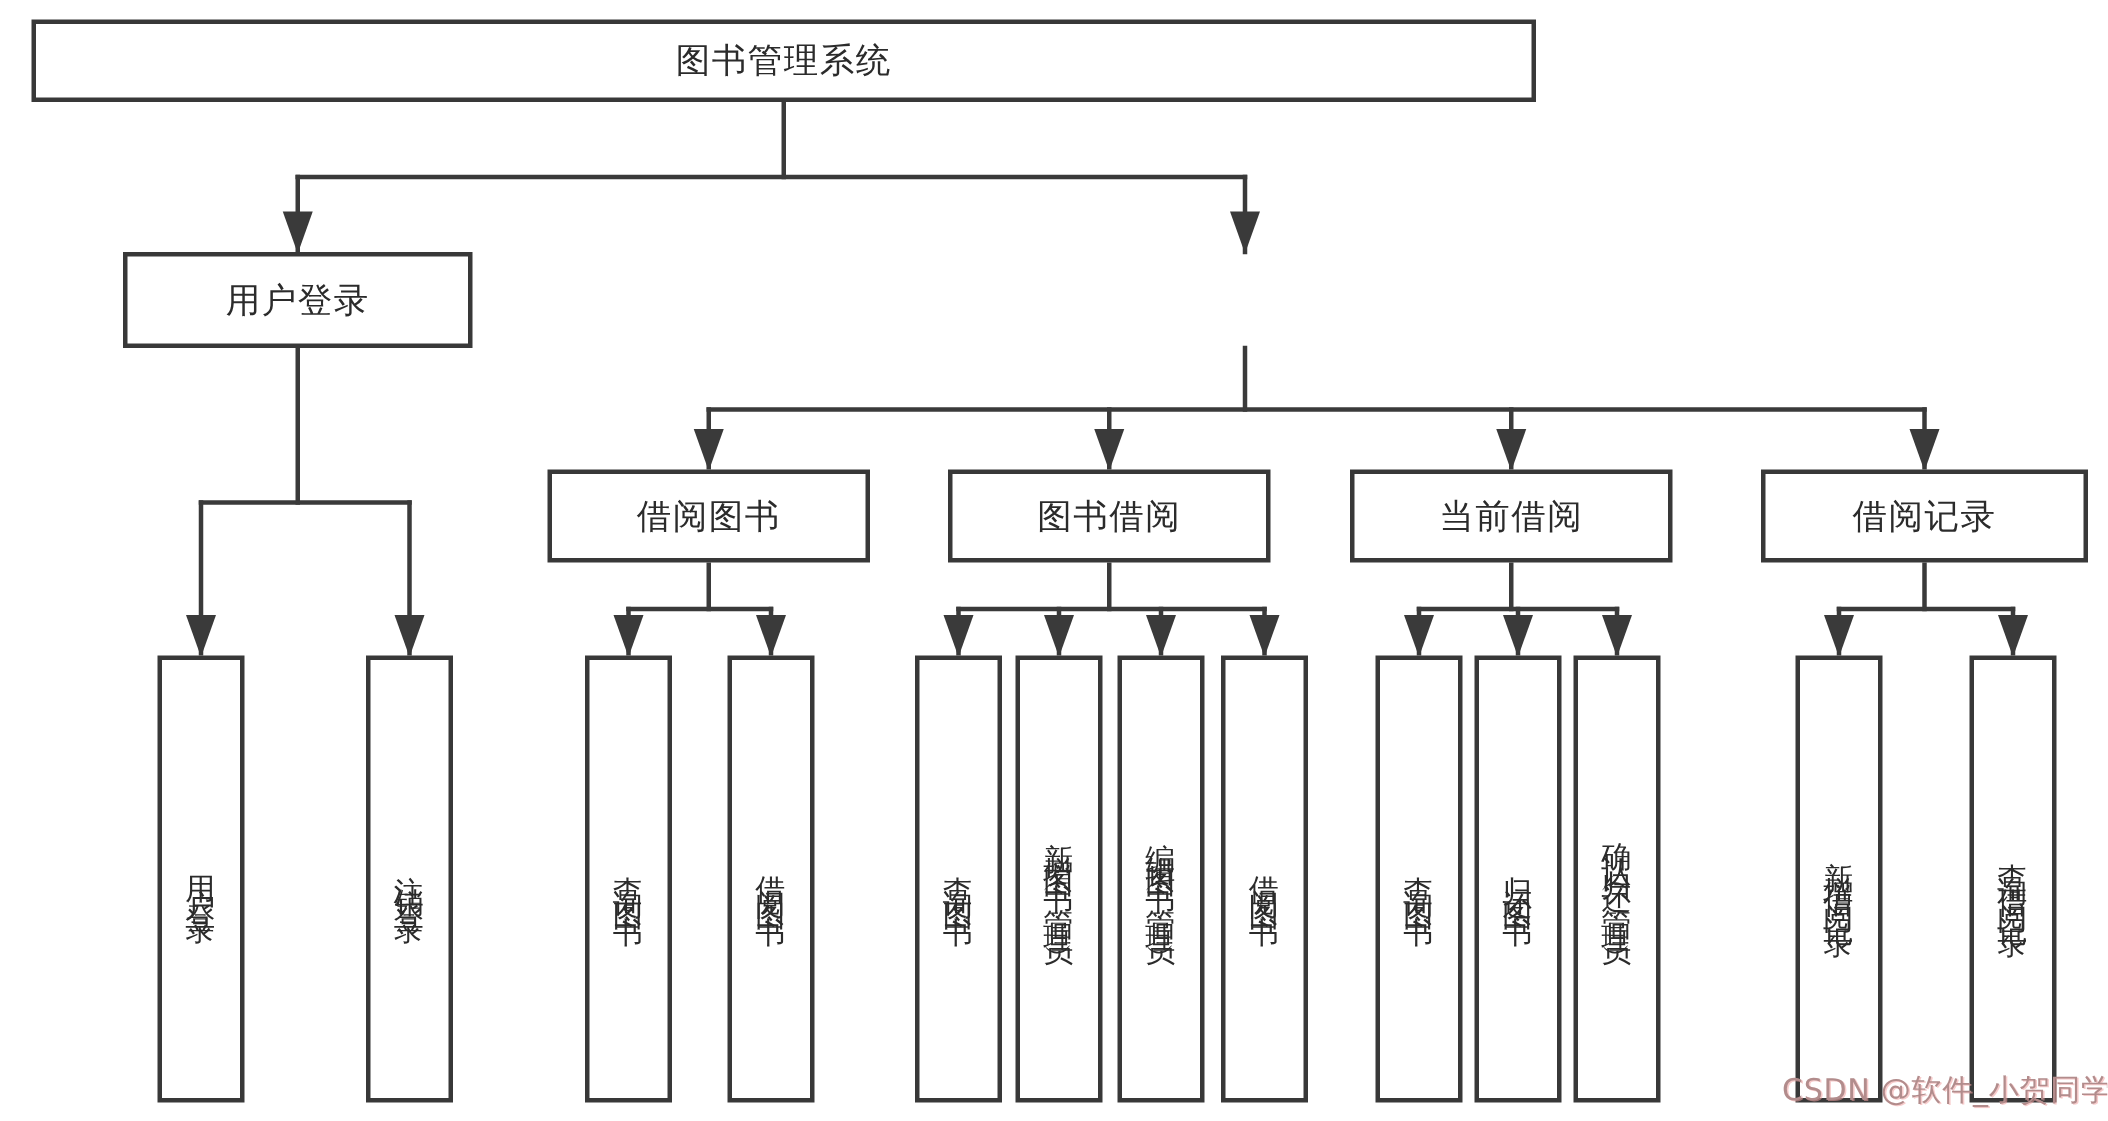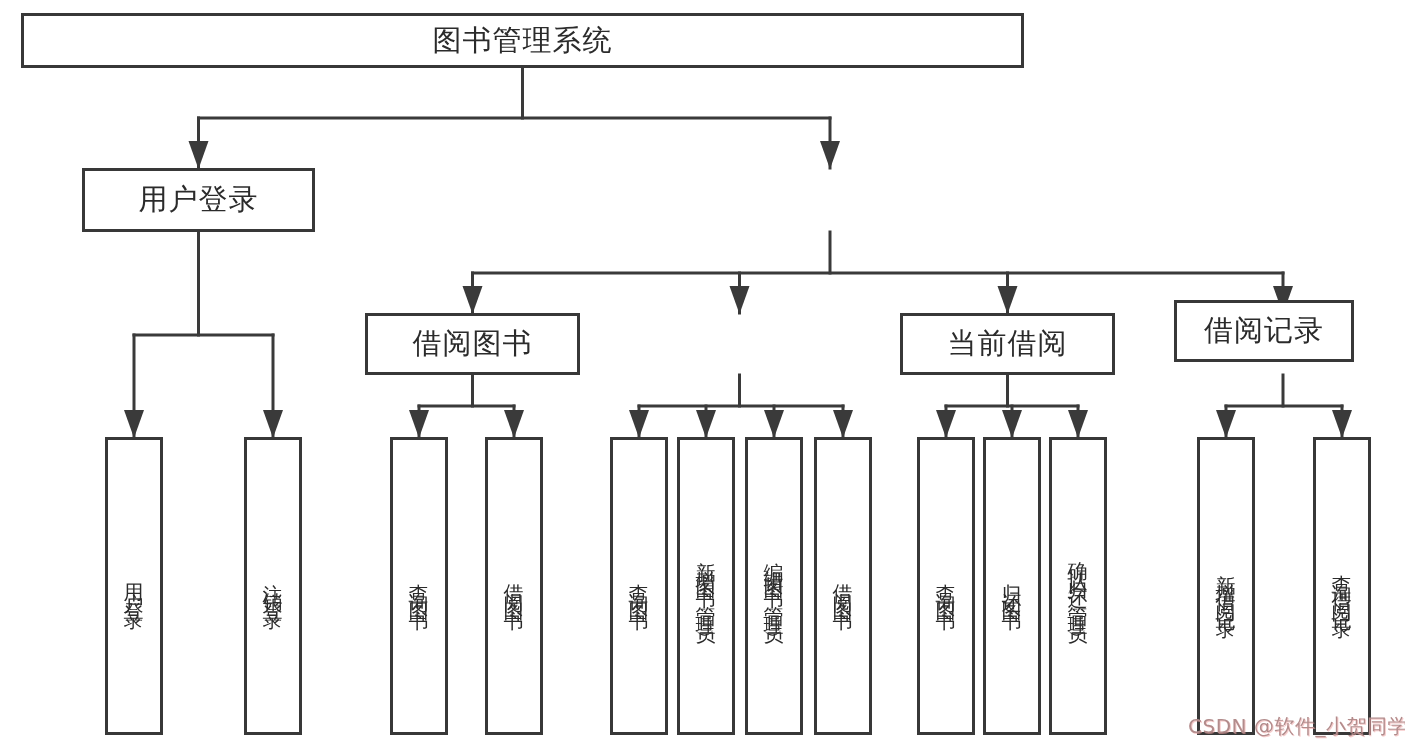--- a/index.html
+++ b/index.html
@@ -22,21 +22,21 @@
     background: #ffffff;
     border: 3px solid #383838;
     color: #2b2b2b;
     display: flex;
     align-items: center;
     justify-content: center;
     text-align: center;
     z-index: 2;
   }
   .node.h {
-    font-size: 29px;
+    font-size: 23px;
     letter-spacing: 1px;
     white-space: nowrap;
   }
   .node.v {
     writing-mode: vertical-rl;
     text-orientation: mixed;
     font-size: 20px;
     letter-spacing: 9px;
     line-height: 1;
   }
@@ -111,24 +111,25 @@
       <polygon points="1342,438 1332,410 1352,410" fill="#3a3a3a"></polygon>
     </svg>
 
   <div class="node h" id="n-root" style="left: 21px; top: 13px; width: 1003px; height: 55px; border-color: rgb(56, 56, 56); color: rgb(43, 43, 43);">图书管理系统</div>
 
   <div class="node h" id="n-login" style="left: 82px; top: 168px; width: 233px; height: 64px; border-color: rgb(56, 56, 56); color: rgb(43, 43, 43);">用户登录</div>
 
 
   <div class="node h" id="n-recommend" style="left: 365px; top: 313px; width: 215px; height: 62px; border-color: rgb(56, 56, 56); color: rgb(43, 43, 43);">借阅图书</div>
 
+  <div class="node h" id="n-borrow" style="left: 632px; top: 313px; width: 215px; height: 62px; border-color: rgb(56, 56, 56); color: rgb(43, 43, 43);">图书借阅</div>
 
   <div class="node h" id="n-current" style="left: 900px; top: 313px; width: 215px; height: 62px; border-color: rgb(56, 56, 56); color: rgb(43, 43, 43);">当前借阅</div>
 
-  <div class="node h" id="n-records" style="left: 1174px; top: 300px; width: 180px; height: 62px; border-color: rgb(56, 56, 56); color: rgb(43, 43, 43);">借阅记录</div>
+  <div class="node h" id="n-records" style="left: 1174px; top: 313px; width: 218px; height: 62px; border-color: rgb(56, 56, 56); color: rgb(43, 43, 43);">借阅记录</div>
 
   <div class="node v" style="left: 105px; top: 437px; width: 58px; height: 298px; border-color: rgb(56, 56, 56); color: rgb(43, 43, 43);">用户登录</div>
 
   <div class="node v" style="left: 244px; top: 437px; width: 58px; height: 298px; border-color: rgb(56, 56, 56); color: rgb(43, 43, 43);">注销登录</div>
 
   <div class="node v" style="left: 390px; top: 437px; width: 58px; height: 298px; border-color: rgb(56, 56, 56); color: rgb(43, 43, 43);">查询图书</div>
 
   <div class="node v" style="left: 485px; top: 437px; width: 58px; height: 298px; border-color: rgb(56, 56, 56); color: rgb(43, 43, 43);">借阅图书</div>
 
   <div class="node v" style="left: 610px; top: 437px; width: 58px; height: 298px; border-color: rgb(56, 56, 56); color: rgb(43, 43, 43);">查询图书</div>

